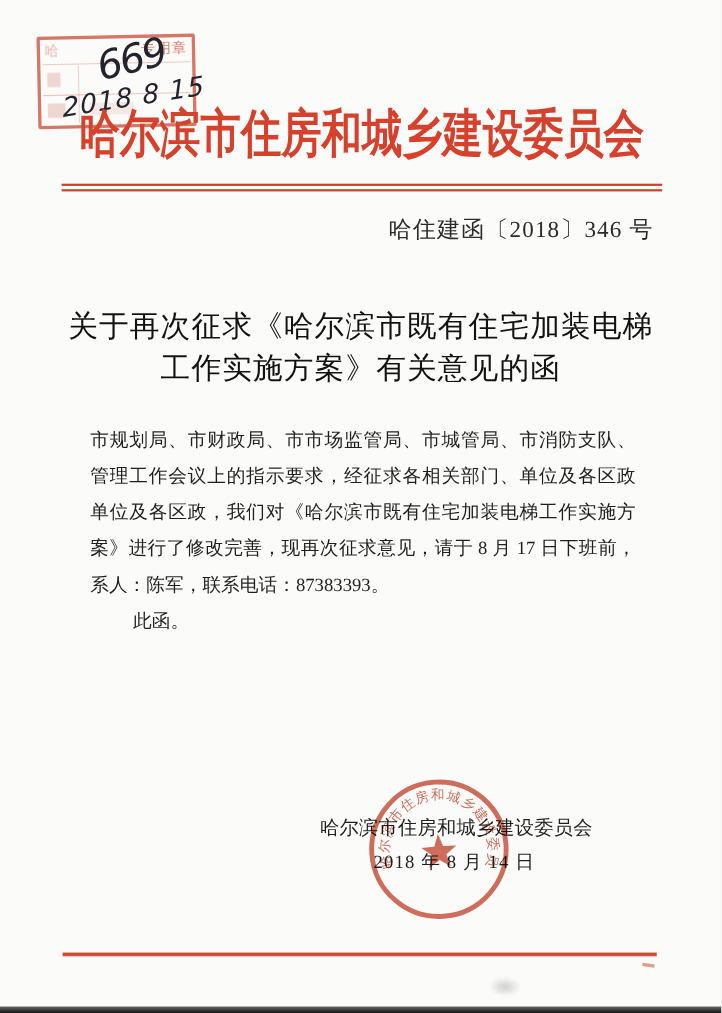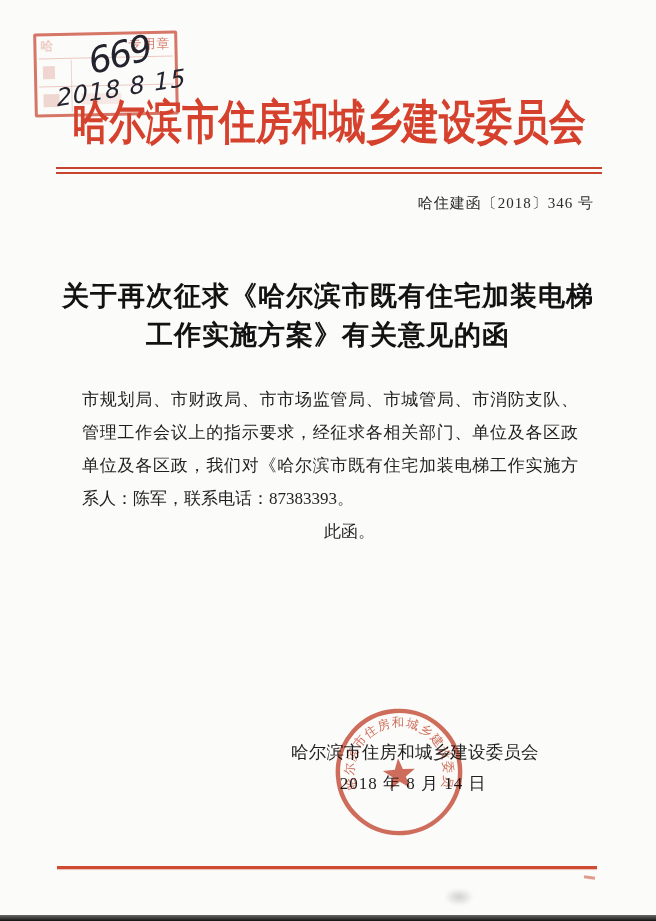--- a/index.html
+++ b/index.html
@@ -51,37 +51,37 @@
   .org-header .inner{
     display:inline-block;transform:scaleX(.78);transform-origin:center;
     font-size:47px;font-weight:700;color:var(--letterhead-red);
     white-space:nowrap;line-height:64px;
   }
   .double-rule{
     position:absolute;left:56px;top:167px;width:546px;height:3px;
     border-top:2px solid var(--rule-red);border-bottom:2px solid var(--rule-red);
   }
   .doc-number{
-    position:absolute;top:194px;right:62px;font-size:15px;letter-spacing:1px;color:#2b2b2b;
+    position:absolute;top:194px;right:62px;font-size:21px;letter-spacing:1px;color:#2b2b2b;
   }
 
   
   .doc-title{
     position:absolute;left:0;top:277px;width:656px;text-align:center;
-    font-size:27px;font-weight:700;line-height:39px;color:#121212;letter-spacing:1px;
+    font-size:27px;font-weight:400;line-height:39px;color:#121212;letter-spacing:1px;
   }
 
   
   .body-text{
     position:absolute;left:82px;top:383px;width:496px;
     font-size:17px;line-height:33px;color:var(--ink);
   }
   .body-text .line{height:33px;white-space:nowrap;}
   .body-text .line.stretch{white-space:normal;text-align:justify;text-align-last:justify;}
-  .body-text .line.indent{text-indent:39px;text-align:center;}
+  .body-text .line.indent{text-indent:39px;}
 
   
   .closing-org{position:absolute;left:291px;top:740px;font-size:17.5px;letter-spacing:.2px;white-space:nowrap;}
   .closing-date{position:absolute;left:292px;top:772px;width:242px;text-align:center;font-size:17px;letter-spacing:1px;}
 
   
   .seal{position:absolute;left:330px;top:703px;width:138px;height:138px;opacity:.82;mix-blend-mode:multiply;transform:rotate(-4deg);}
 
   
   .bottom-rule{position:absolute;left:57px;top:866px;width:540px;height:3px;background:#cd4a33;box-shadow:0 1px 1px rgba(205,74,51,.35);}
@@ -118,20 +118,21 @@
 
   <div class="doc-title">
     <div>关于再次征求《哈尔滨市既有住宅加装电梯</div>
     <div>工作实施方案》有关意见的函</div>
   </div>
 
   <div class="body-text">
     <div class="line stretch">市规划局、市财政局、市市场监管局、市城管局、市消防支队、</div>
     <div class="line stretch">管理工作会议上的指示要求，经征求各相关部门、单位及各区政</div>
     <div class="line stretch">单位及各区政，我们对《哈尔滨市既有住宅加装电梯工作实施方</div>
+    <div class="line stretch">案》进行了修改完善，现再次征求意见，请于 8 月 17 日下班前，</div>
     <div class="line">系人：陈军，联系电话：87383393。</div>
     <div class="line indent">此函。</div>
   </div>
 
   <div class="closing-org">哈尔滨市住房和城乡建设委员会</div>
   <div class="closing-date">2018 年 8 月 14 日</div>
 
   <svg class="seal" viewBox="0 0 140 140">
     <circle cx="70" cy="70" r="62" fill="none" stroke="var(--seal-red)" stroke-width="4.5"></circle>
     <polygon points="70,56 74.11,67.34 86.17,67.75 76.66,75.16 79.99,86.75 70,80 60.01,86.75 63.34,75.16 53.83,67.75 65.89,67.34" fill="var(--seal-red)"></polygon>

